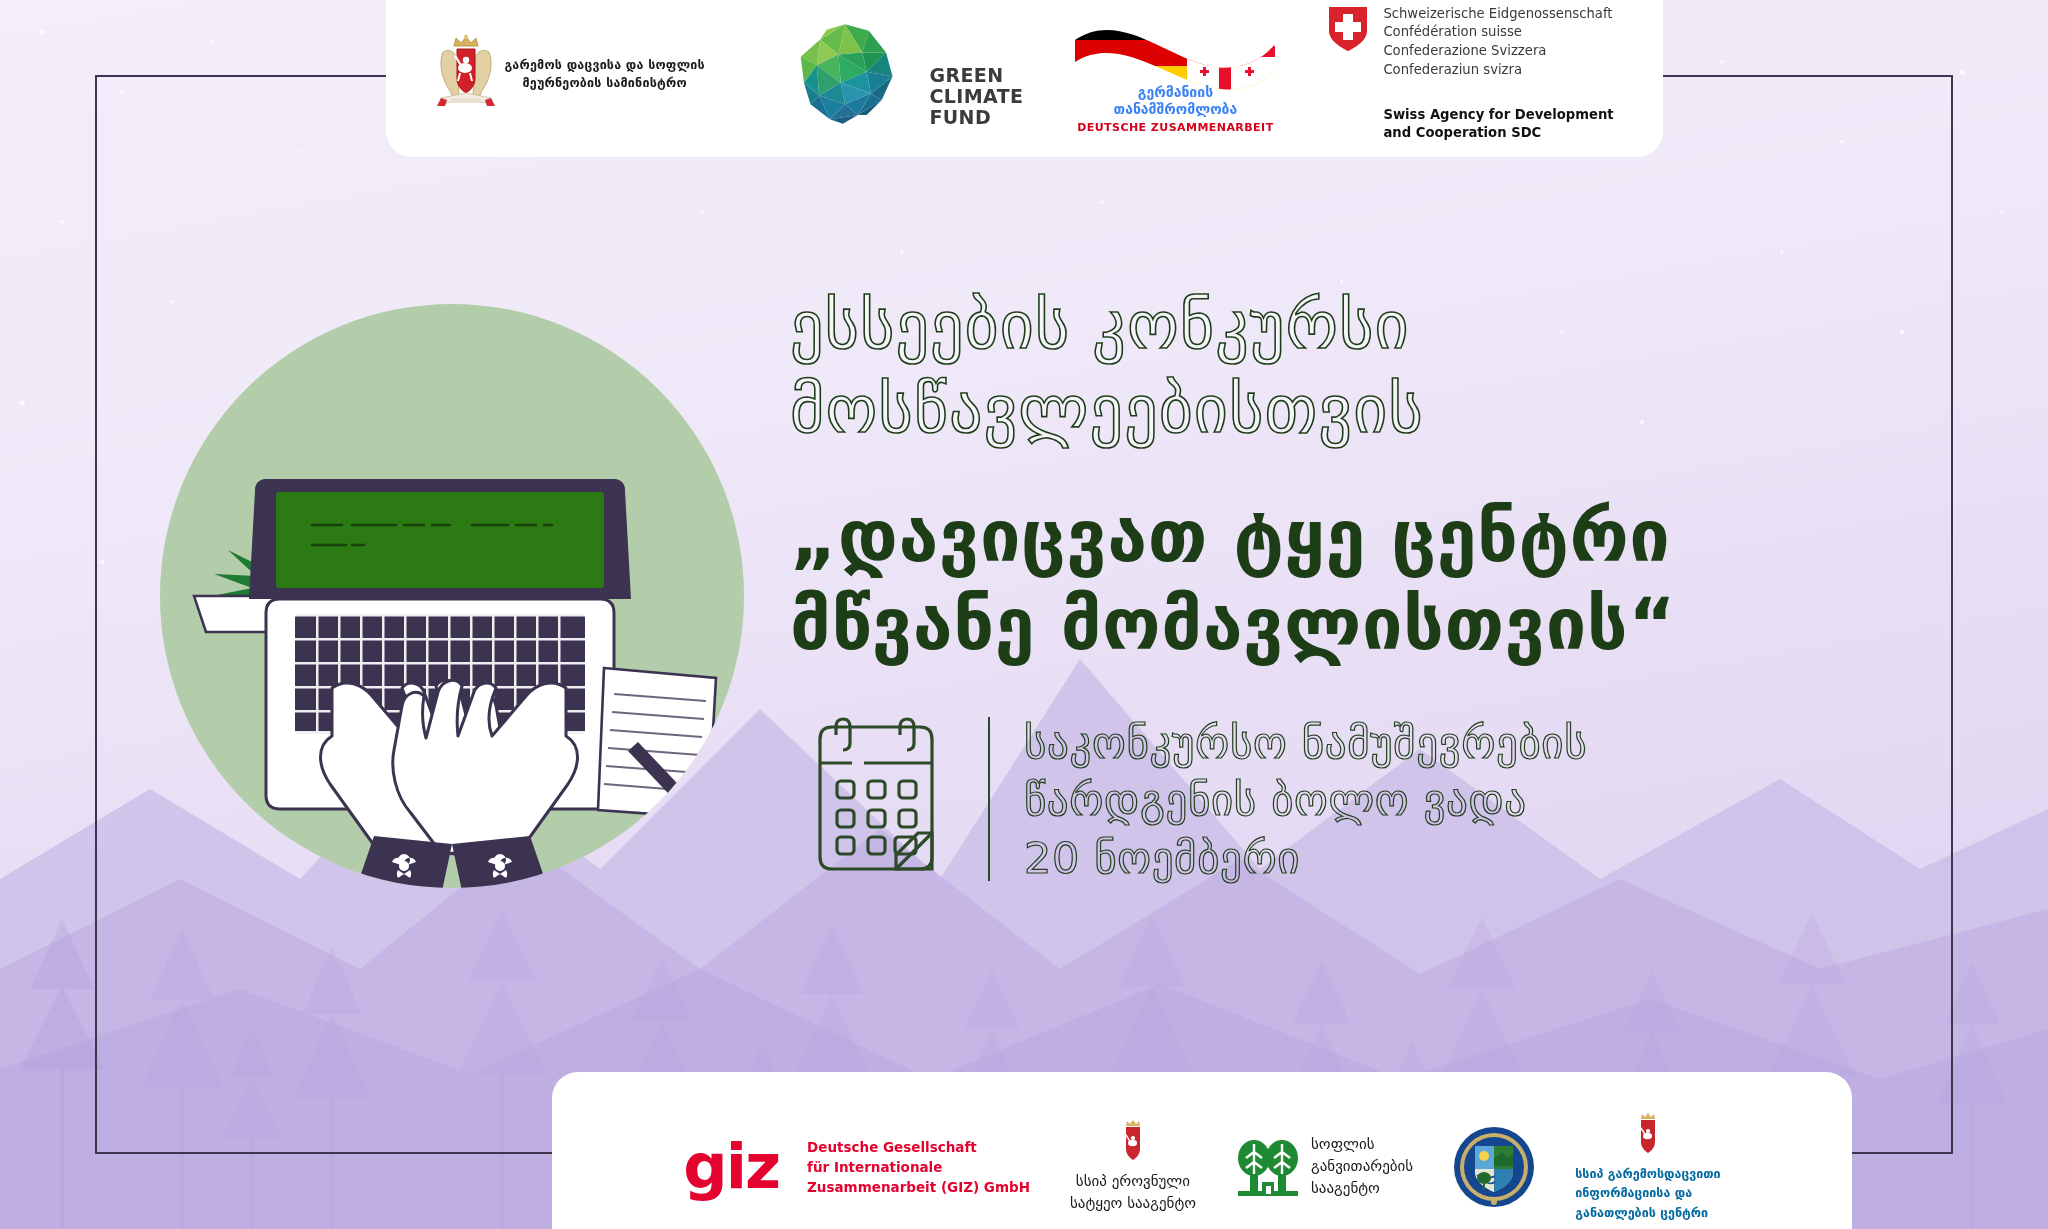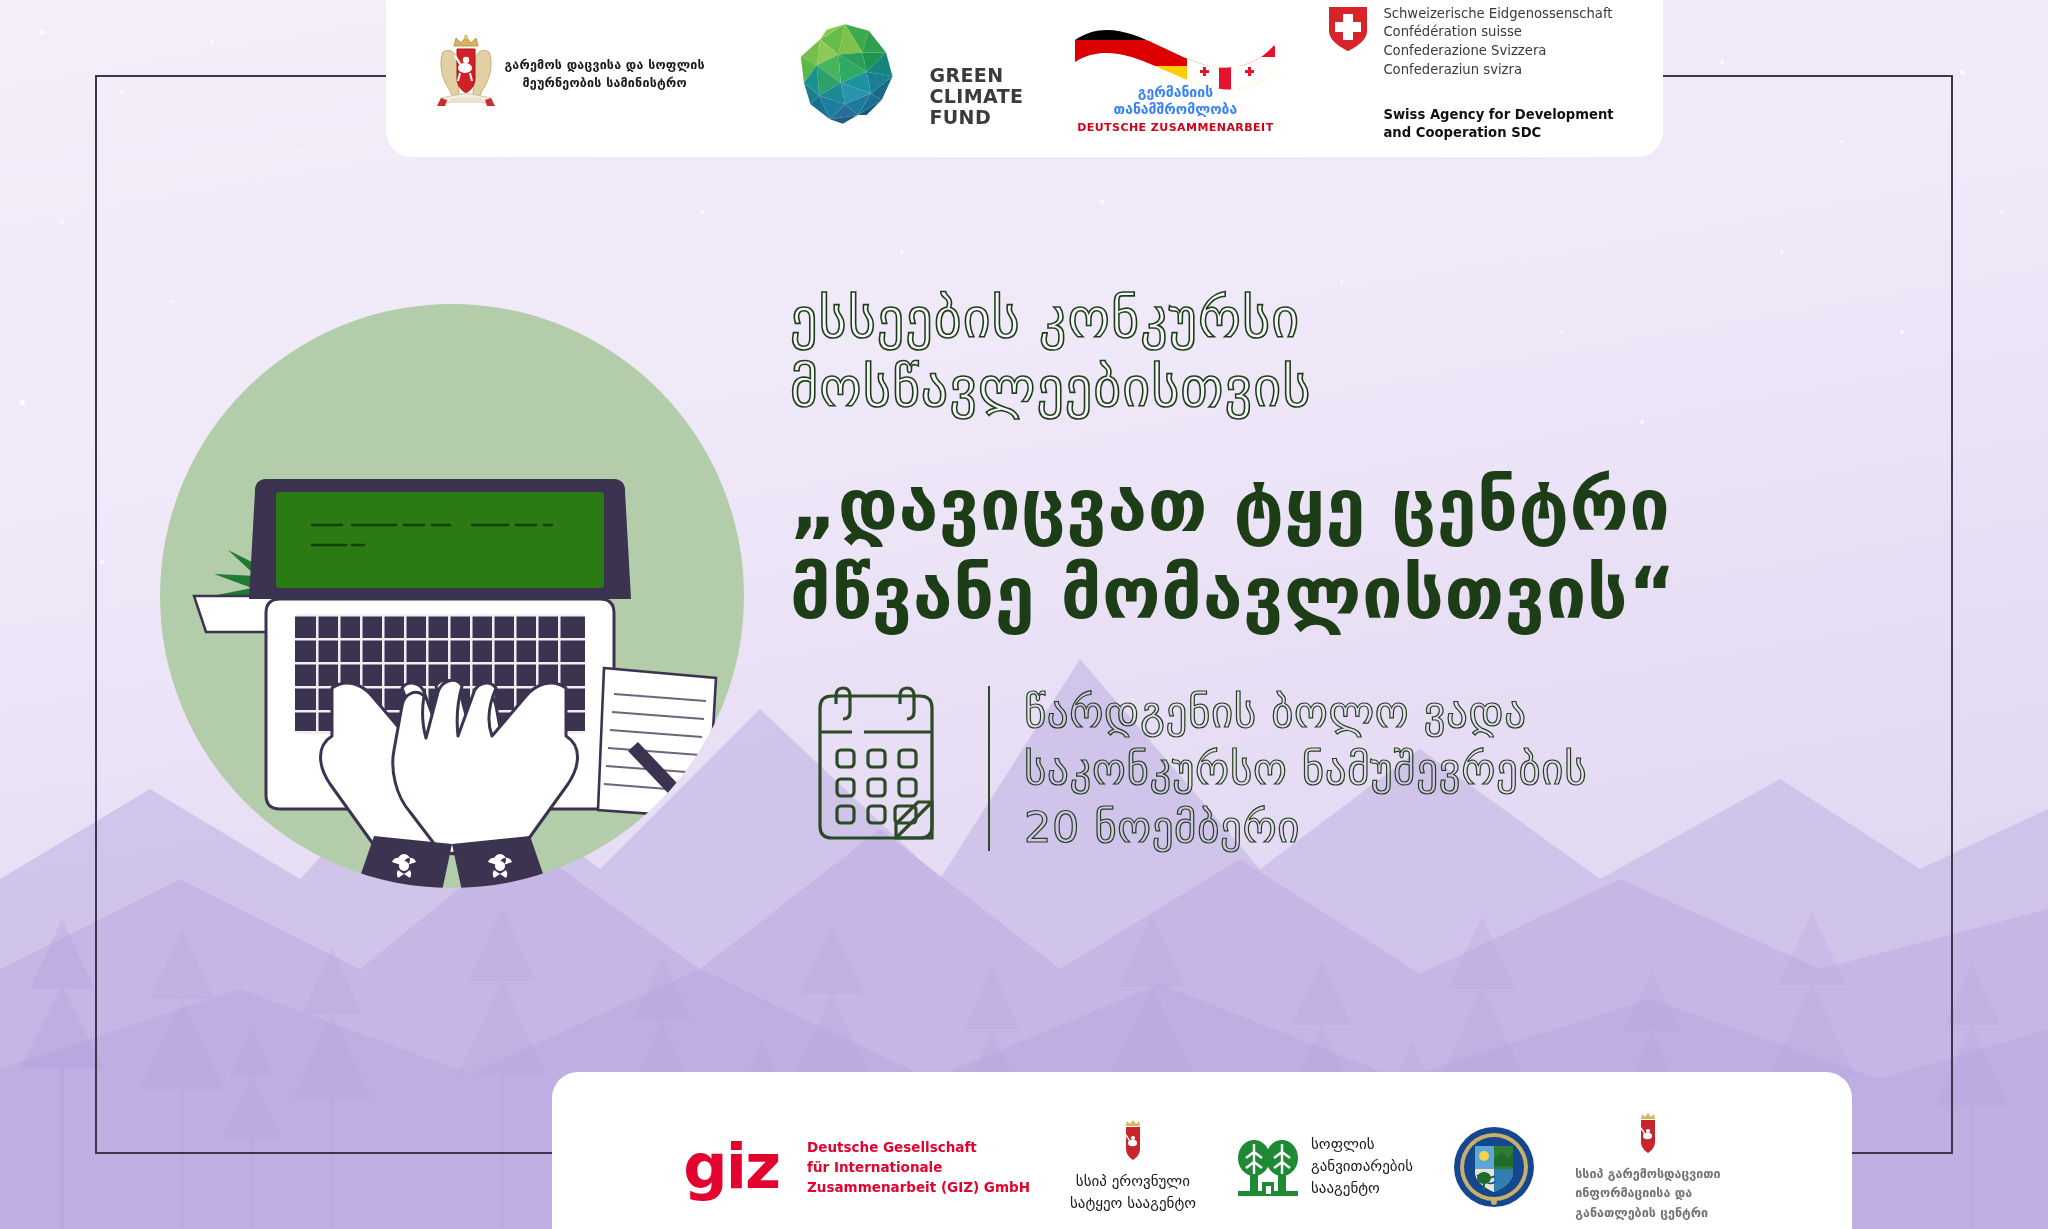--- a/index.html
+++ b/index.html
@@ -45,21 +45,21 @@
   .deu .g2{font-size:11px;font-weight:bold;color:#d4001a;letter-spacing:.45px;margin-top:2px;}
   
   .sdc{display:flex;align-items:flex-start;gap:14px;justify-content:space-between;}
   .sdc .l{font-size:13.2px;color:#3a3a3a;line-height:1.42;white-space:nowrap;}
   .sdc .b{font-size:13.2px;color:#111;font-weight:bold;line-height:1.42;margin-top:26px;white-space:nowrap;}
   
   .illus{position:absolute;left:152px;top:296px;width:600px;height:600px;}
   
   .content{position:absolute;left:790px;top:284px;width:1140px;}
   .t1{
-    font-size:54px;line-height:1.28;color:#1d3d17;letter-spacing:1px;
+    font-size:66px;line-height:1.28;color:#1d3d17;letter-spacing:1px;
     -webkit-text-stroke:0px;font-weight:400;
     font-family:"DejaVu Sans","Liberation Sans",sans-serif;
     text-shadow:0 0 1px rgba(255,255,255,.5);
   }
   .t1 span{display:block;}
   .t1 .thin{color:transparent;-webkit-text-stroke:1.6px #1d3d17;}
   .t2{
     margin-top:40px;font-size:72px;font-weight:bold;line-height:1.22;
     color:#1d3d17;letter-spacing:.5px;
   }
@@ -81,21 +81,21 @@
     display:flex;align-items:center;justify-content:center;gap:40px;
     padding:0 42px;box-sizing:border-box;
   }
   .giz{display:flex;align-items:center;gap:28px;}
   .giz .word{
     font-size:62px;font-weight:bold;color:#e4032e;letter-spacing:-2px;line-height:.82;
     font-family:"DejaVu Sans","Liberation Sans",sans-serif;
   }
   .giz .sub{font-size:13.5px;font-weight:bold;color:#e4032e;line-height:1.5;white-space:nowrap;}
   .fb-item{display:flex;align-items:center;gap:11px;}
-  .fb-item .cap{font-size:12.5px;font-weight:bold;color:#737373;line-height:1.5;}
+  .fb-item .cap{font-size:12.5px;font-weight:bold;color:#0369a1;line-height:1.5;}
   .fb-item .cap.ge{font-size:15px;font-weight:400;color:#1a1a1a;line-height:1.45;}
   .crest-sm{width:34px;height:46px;}
   .crest-lg{width:62px;height:80px;}
   svg{display:block;}
 </style>
 </head>
 <body>
 
 <div class="poster">
 
@@ -392,22 +392,22 @@
           <rect x="109" y="99" width="17" height="17" rx="4"></rect>
           <rect x="47" y="126" width="17" height="17" rx="4"></rect>
           <rect x="78" y="126" width="17" height="17" rx="4"></rect>
           <path d="M109 126 h13 q4 0 4 4 v9 q0 4 -4 4 h-13 q-4 0 -4 -4 v-9 q0 -4 4 -4"></path>
           <path d="M128 122 h14 v36 h-36 v-14 z"></path>
           <path d="M106 158 l36 -36"></path>
         </g>
       </svg>
       <div class="divider"></div>
       <div class="dl-text">
+        <span>საკონკურსო ნამუშევრების</span>
         <span>წარდგენის ბოლო ვადა</span>
-        <span>საკონკურსო ნამუშევრების</span>
         <span>20 ნოემბერი</span>
       </div>
     </div>
 
   </div>
 
   <div class="bottombar">
 
     <div class="giz">
       <div class="word">giz</div>

